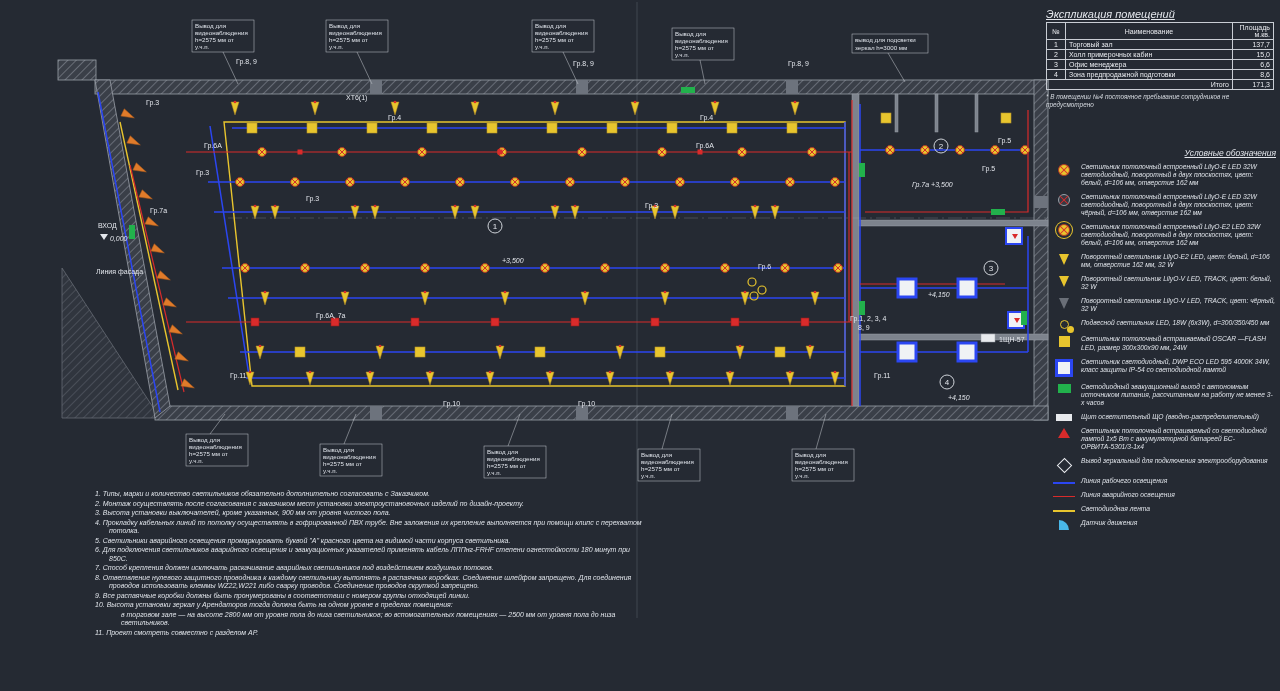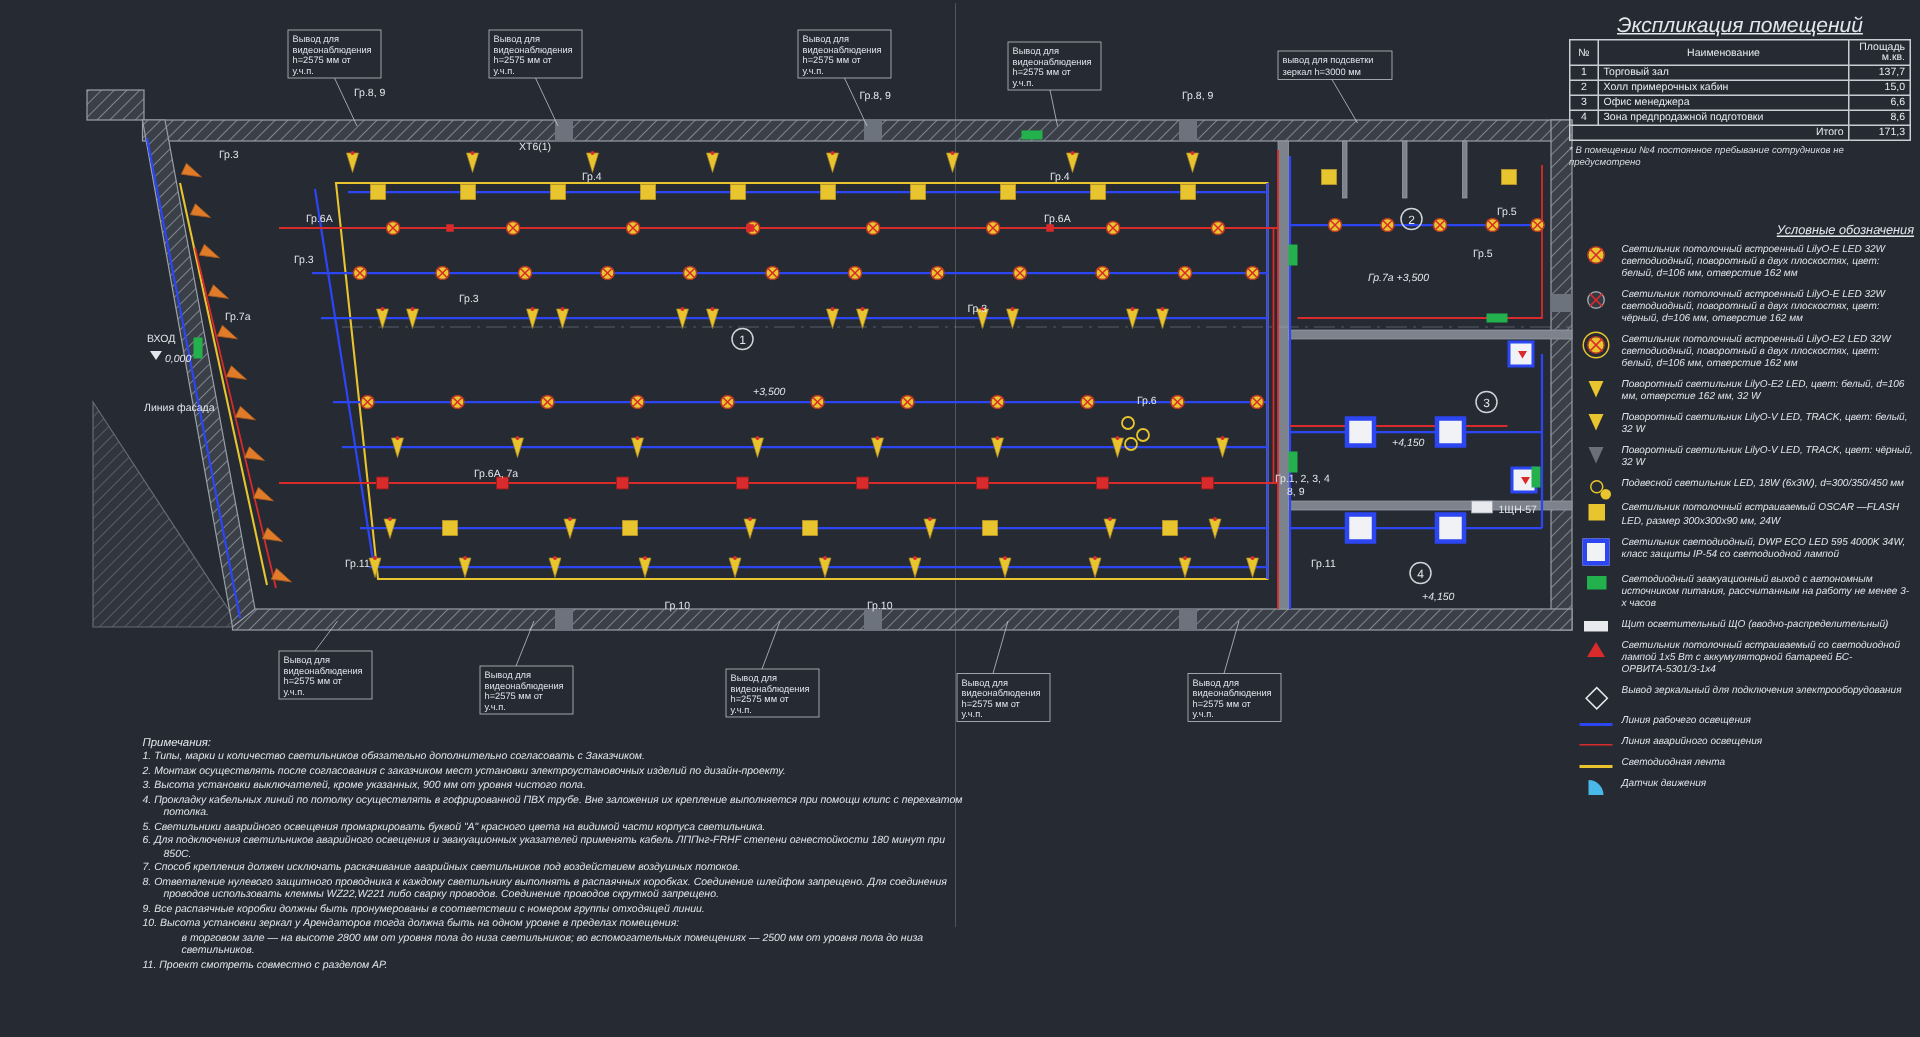--- a/index.html
+++ b/index.html
@@ -17,21 +17,21 @@
   .leader{stroke:#c8ccd2;stroke-width:.5;}
   .cbox{fill:none;stroke:#c8ccd2;stroke-width:.5;}
   .ct{fill:#dde1e8;font-size:6.2px;}
   .lbl{fill:#e3e6ec;font-size:7px;}
   .lvl{fill:#e3e6ec;font-size:7px;font-style:italic;}
   .roomc{fill:none;stroke:#cfd3d9;stroke-width:1;}
   .roomn{fill:#e3e6ec;font-size:8px;text-anchor:middle;}
 
   
   .table-block{position:absolute;top:8px;right:6px;width:228px;}
-  .tbl-title{font-size:14px;font-style:italic;text-decoration:underline;text-align:center;margin-bottom:2px;}
+  .tbl-title{font-size:11px;font-style:italic;text-decoration:underline;margin-bottom:2px;}
   .tbl{border-collapse:collapse;width:100%;}
   .tbl td,.tbl th{border:1px solid #c9cdd4;font-size:7px;font-weight:normal;padding:1px 3px;color:#e8eaee;}
   .tbl th{text-align:center;}
   .tbl .num{text-align:center;width:12px;}
   .tbl .area{text-align:right;width:34px;}
   .tbl-foot{font-size:6.4px;font-style:italic;margin-top:3px;line-height:1.2;color:#d7dbe1;}
 
   
   .legend{position:absolute;left:1052px;top:148px;width:224px;}
   .legend-title{font-size:8.5px;font-style:italic;text-decoration:underline;text-align:right;margin-bottom:5px;}
@@ -604,21 +604,20 @@
       </div>
   <div class="lrow">
         <span class="sym">
           <i class="s-motion"></i>
         </span>
         <span class="ltxt">Датчик движения</span>
       </div>
 </div>
 
 <div class="notes">
-  <div class="notes-title">Примечания:</div>
   <div class="nitem">1. Типы, марки и количество светильников обязательно дополнительно согласовать с Заказчиком.</div>
   <div class="nitem">2. Монтаж осуществлять после согласования с заказчиком мест установки электроустановочных изделий по дизайн-проекту.</div>
   <div class="nitem">3. Высота установки выключателей, кроме указанных, 900 мм от уровня чистого пола.</div>
   <div class="nitem">4. Прокладку кабельных линий по потолку осуществлять в гофрированной ПВХ трубе. Вне заложения их крепление выполняется при помощи клипс с перехватом потолка.</div>
   <div class="nitem">5. Светильники аварийного освещения промаркировать буквой "А" красного цвета на видимой части корпуса светильника.</div>
   <div class="nitem">6. Для подключения светильников аварийного освещения и эвакуационных указателей применять кабель ЛППнг-FRHF степени огнестойкости 180 минут при 850С.</div>
   <div class="nitem">7. Способ крепления должен исключать раскачивание аварийных светильников под воздействием воздушных потоков.</div>
   <div class="nitem">8. Ответвление нулевого защитного проводника к каждому светильнику выполнять в распаячных коробках. Соединение шлейфом запрещено. Для соединения проводов использовать клеммы WZ22,W221 либо сварку проводов. Соединение проводов скруткой запрещено.</div>
   <div class="nitem">9. Все распаячные коробки должны быть пронумерованы в соответствии с номером группы отходящей линии.</div>
   <div class="nitem">10. Высота установки зеркал у Арендаторов тогда должна быть на одном уровне в пределах помещения:</div>

